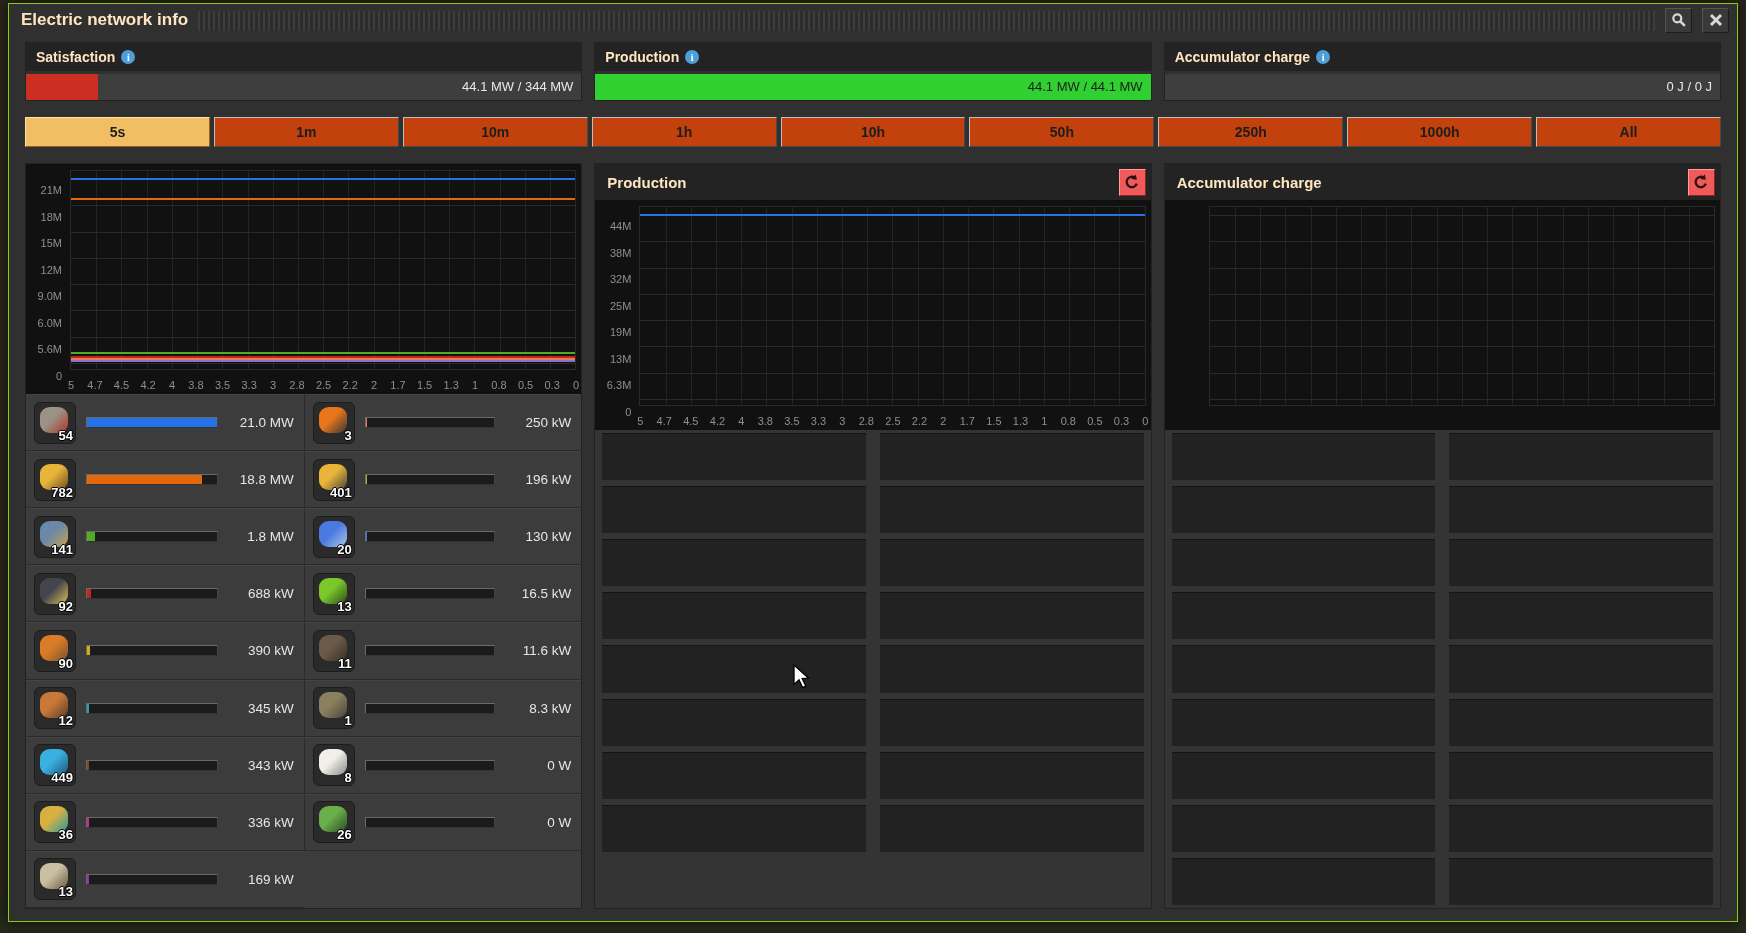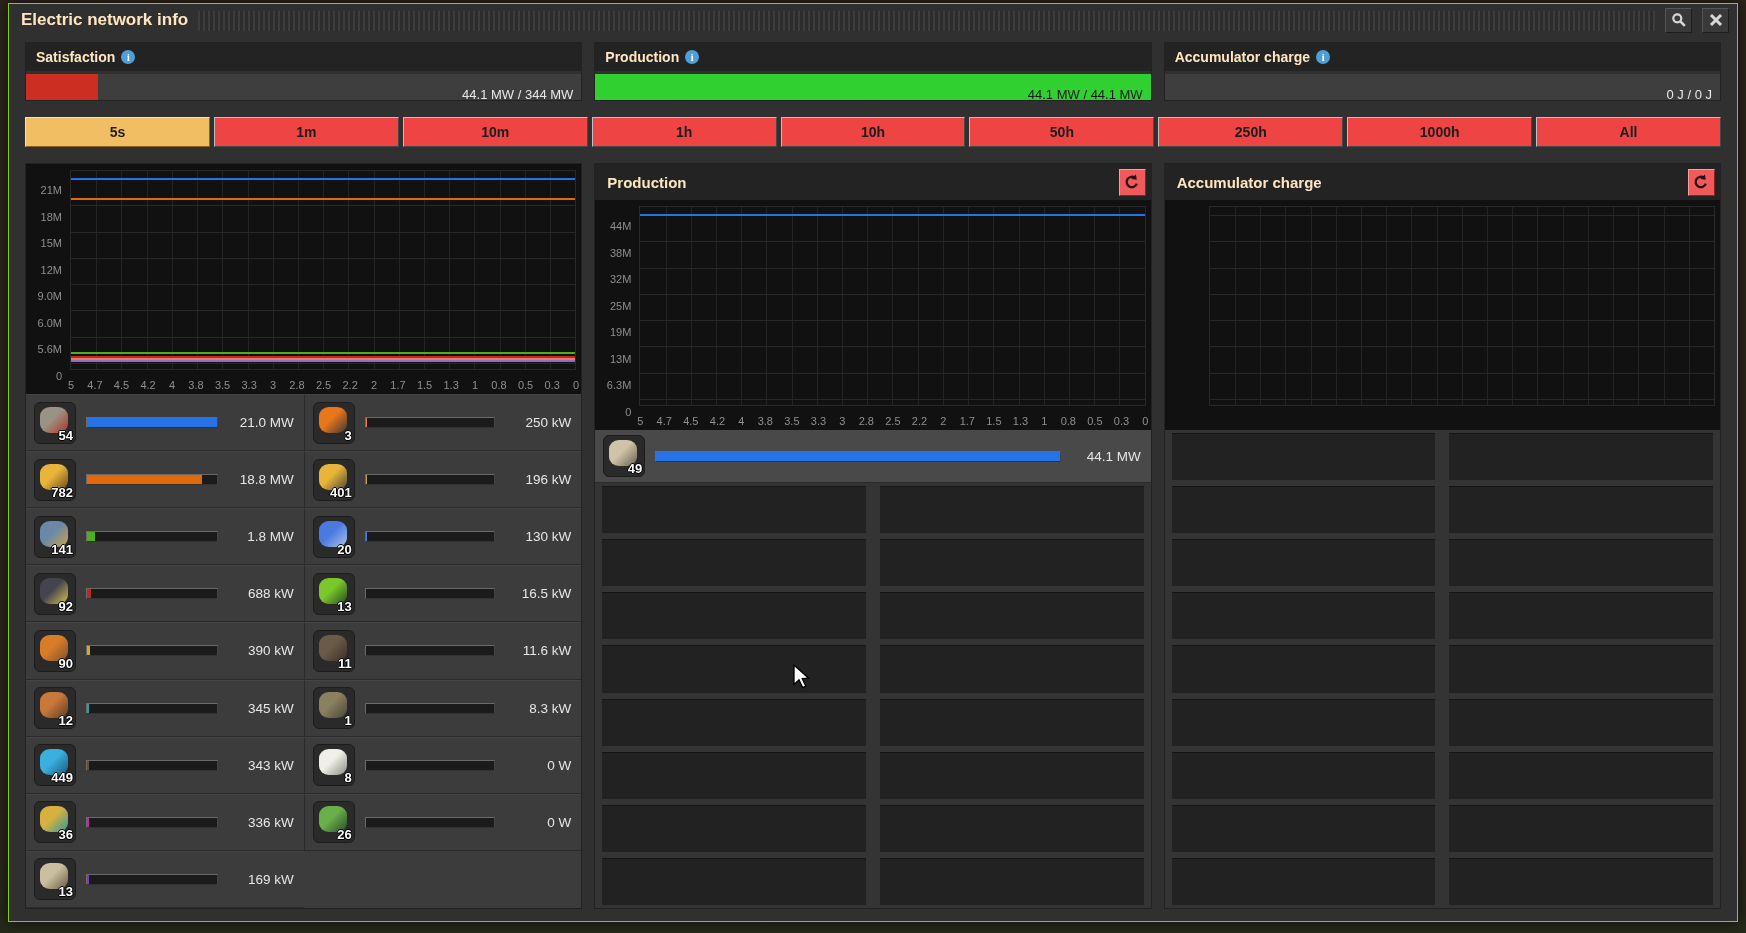--- a/index.html
+++ b/index.html
@@ -25,25 +25,25 @@
   
   .summary-row{margin:6px 16px 0;display:grid;grid-template-columns:repeat(3,1fr);gap:12px;}
   .sum-panel{background:#313031;border:1px solid #232223;}
   .sum-head{height:28px;background:#242324;display:flex;align-items:center;gap:6px;padding:0 10px;}
   .sum-label{color:#ffe6c0;font-size:14px;font-weight:700;}
   .info-ic{width:14px;height:14px;border-radius:50%;background:#4e9fd8;color:#fff;
     font-size:10px;font-weight:700;display:flex;align-items:center;justify-content:center;
     font-family:"Liberation Serif",serif;}
   .sum-bar{height:26px;margin-top:3px;background:#3f3e3f;position:relative;}
   .sum-fill{position:absolute;left:0;top:0;bottom:0;width:0;}
-  .sum-val{position:absolute;right:8px;top:0;line-height:26px;font-size:13px;color:#e8e8e8;margin-top:8px;}
+  .sum-val{position:absolute;right:8px;top:0;line-height:26px;font-size:13px;color:#e8e8e8;}
   .sum-val.dark{color:#1c1c1c;}
   
   .time-row{margin:16px 16px 0;display:grid;grid-template-columns:repeat(9,1fr);gap:4px;height:30px;}
-  .time-btn{background:#ef4444;border:1px solid #bfbfbf;border-bottom-color:#474747;
+  .time-btn{background:#c2410c;border:1px solid #bfbfbf;border-bottom-color:#474747;
     border-right-color:#474747;color:#1d1d1d;font-size:14px;font-weight:700;cursor:pointer;
     font-family:"Liberation Sans",sans-serif;}
   .time-btn.selected{background:#f1be64;border-color:#ffe2a6;border-bottom-color:#93611c;
     border-right-color:#93611c;}
   
   .main-row{margin:16px 16px 0;display:grid;grid-template-columns:repeat(3,1fr);gap:12px;height:746px;}
   .g-panel{background:#353435;border:1px solid #232223;display:flex;flex-direction:column;min-width:0;}
   .g-head{height:36px;background:#242324;display:flex;align-items:center;padding:0 5px 0 12px;}
   .g-title{color:#ffe6c0;font-size:15px;font-weight:700;flex:1;}
   .reset-btn{width:27px;height:27px;background:#f05a5a;border:1px solid #ff9d9d;
@@ -469,30 +469,20 @@
             <span class="xlab">1.5</span>
             <span class="xlab">1.3</span>
             <span class="xlab">1</span>
             <span class="xlab">0.8</span>
             <span class="xlab">0.5</span>
             <span class="xlab">0.3</span>
             <span class="xlab">0</span>
           </div>
         </div>
         <div class="mixed-list">
-          <div class="featured">
-            <div class="tile">
-              <div class="blob" style="background: linear-gradient(135deg, rgb(207, 196, 168) 45%, rgb(106, 96, 80));"></div>
-              <span class="tile-count">49</span>
-            </div>
-            <div class="bar">
-              <div class="bar-fill" style="width: 100%; background: rgb(38, 115, 232);"></div>
-            </div>
-            <span class="entry-val">44.1 MW</span>
-          </div>
           <div class="empty-cell"></div>
           <div class="empty-cell"></div>
           <div class="empty-cell"></div>
           <div class="empty-cell"></div>
           <div class="empty-cell"></div>
           <div class="empty-cell"></div>
           <div class="empty-cell"></div>
           <div class="empty-cell"></div>
           <div class="empty-cell"></div>
           <div class="empty-cell"></div>

